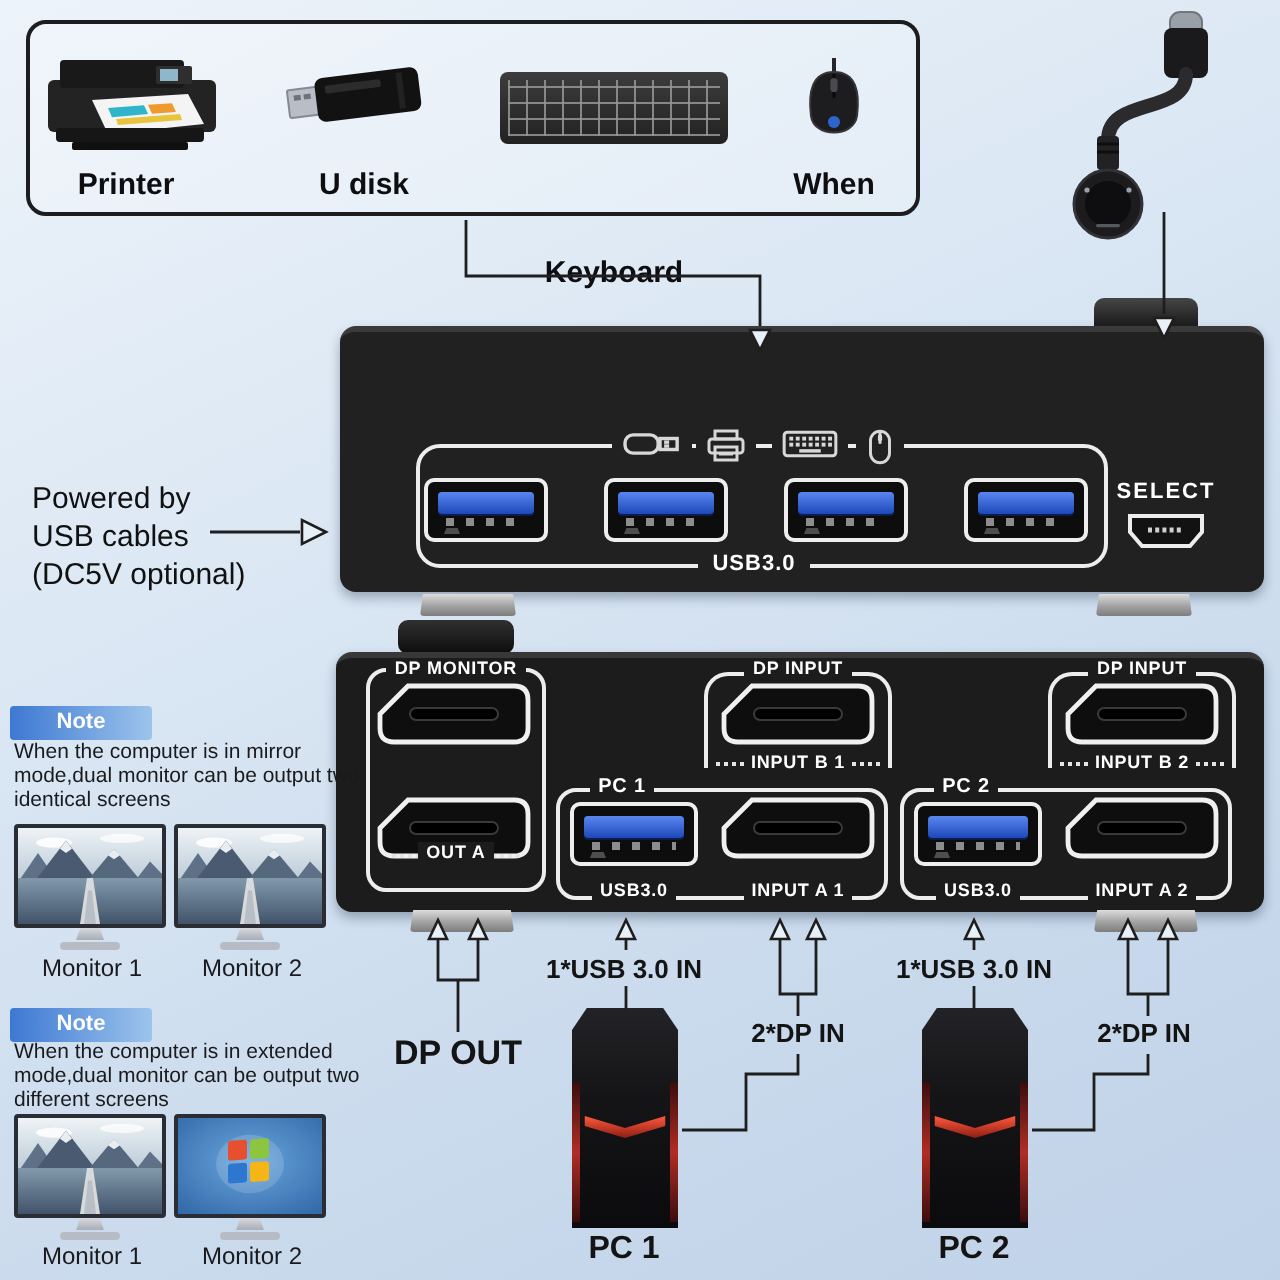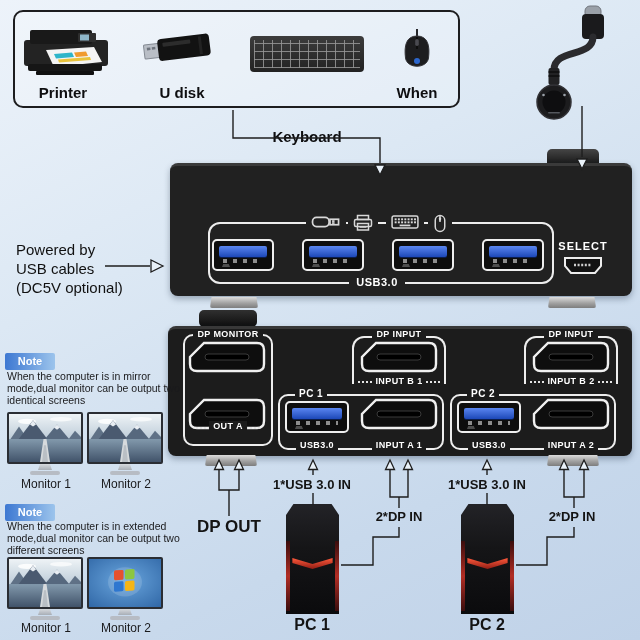--- a/index.html
+++ b/index.html
@@ -34,21 +34,21 @@
   .group-outline{position:absolute;box-sizing:border-box;border:2px solid #ededed;border-radius:10px;}
   .open-bottom{border-bottom:none;border-radius:12px 12px 0 0;}
   .rear-label{position:absolute;color:#fff;font-size:9px;font-weight:700;letter-spacing:.4px;text-align:center;white-space:nowrap;}
   .rear-label .patch{background:#1c1c1c;padding:0 4px;}
   .pcname{font-size:10px;}
   .dash{display:inline-block;width:14px;height:0;border-top:2px dotted #e4e4e4;vertical-align:middle;margin:0 3px;}
   .dp-port{position:absolute;width:78px;height:32px;line-height:0;}
   
   .conn-label{position:absolute;color:#141414;text-align:center;font-weight:600;}
   
-  .note-badge{position:absolute;width:50px;height:17px;background:linear-gradient(90deg,#3d78d2,#9cc4ec);border-radius:2px;color:#fff;font-size:11px;font-weight:700;text-align:center;line-height:17px;}
+  .note-badge{position:absolute;width:71px;height:17px;background:linear-gradient(90deg,#3d78d2,#9cc4ec);border-radius:2px;color:#fff;font-size:11px;font-weight:700;text-align:center;line-height:17px;}
   .note-text{position:absolute;width:176px;font-size:10.5px;line-height:11.8px;color:#1a1a1c;font-weight:500;}
   .monitor{position:absolute;width:76px;}
   .mon-frame{box-sizing:border-box;border:2px solid #2a2d33;background:#14171c;border-radius:2px;height:52px;overflow:hidden;line-height:0;}
   .mon-frame svg{width:100%;height:100%;}
   .mon-neck{width:14px;height:6px;margin:0 auto;background:linear-gradient(#d6d9dd,#a8aeb6);clip-path:polygon(15% 0,85% 0,100% 100%,0 100%);}
   .mon-base{width:30px;height:4px;margin:1px auto 0;background:#b7bcc4;border-radius:2px;}
   .mon-label{position:absolute;font-size:12px;font-weight:500;color:#1a1a1c;text-align:center;}
   
   .tower{position:absolute;width:53px;height:110px;}
   .tower-body{position:absolute;inset:0;background:linear-gradient(180deg,#232327 0%,#151517 40%,#0b0b0d 100%);clip-path:polygon(14% 0,86% 0,100% 10%,100% 100%,0 100%,0 10%);}

